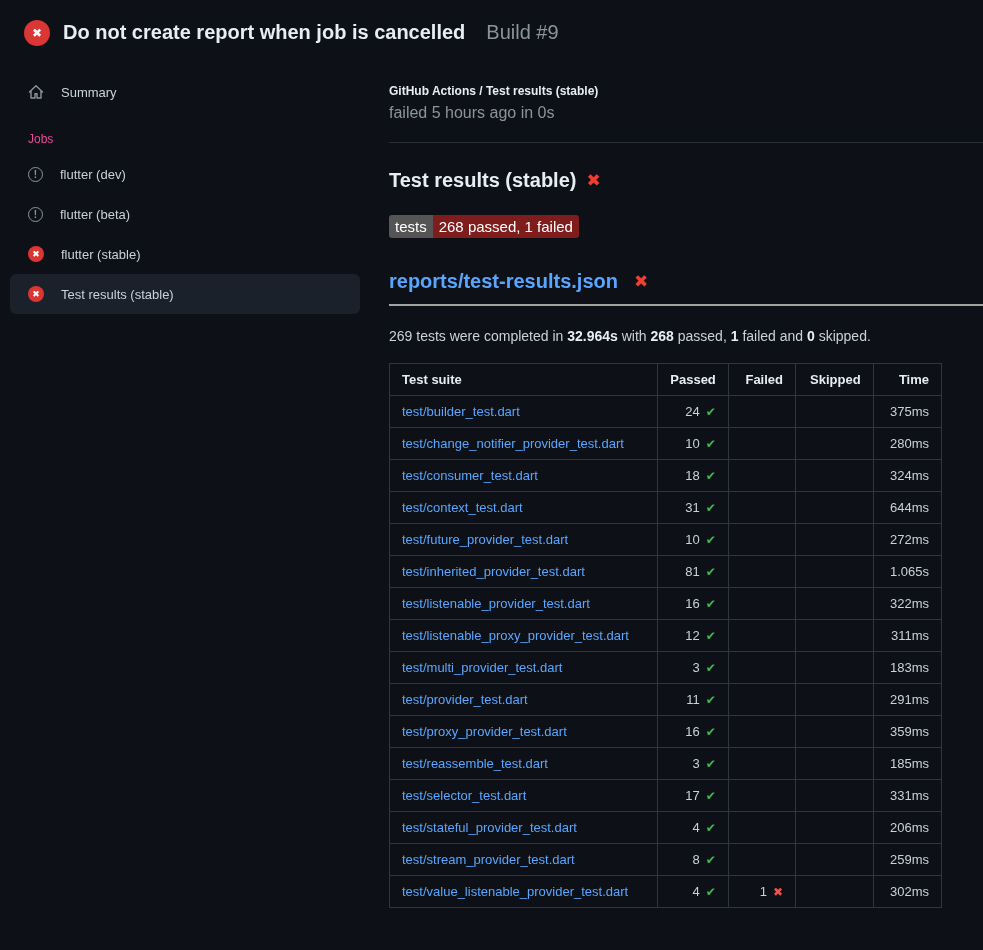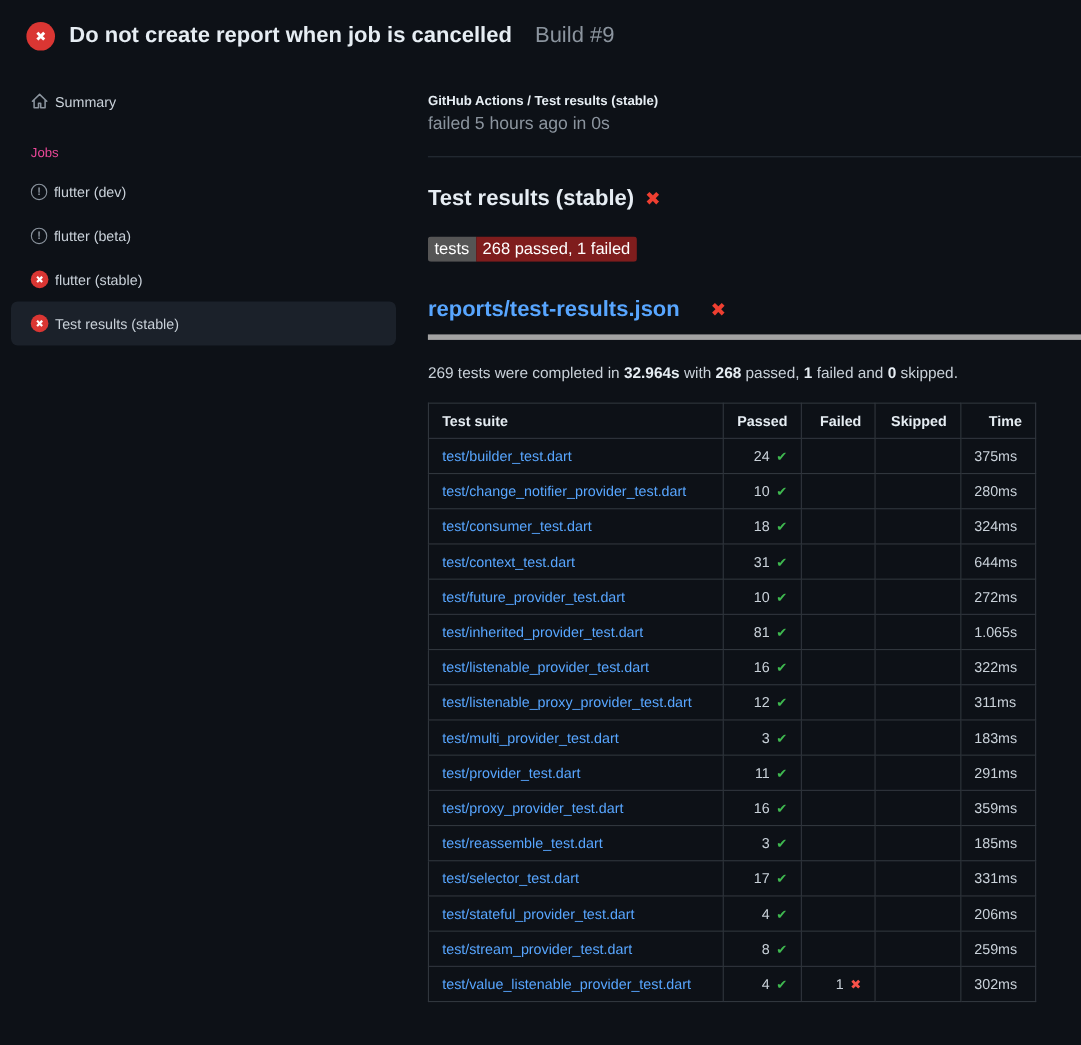--- a/index.html
+++ b/index.html
@@ -16,21 +16,21 @@
     display:flex; align-items:center; justify-content:center;
     font-size:12px; font-weight:bold; flex-shrink:0;
   }
   .run-title { font-size:20px; font-weight:700; color:#e6edf3; white-space:nowrap; }
   .build-no { font-size:20px; font-weight:400; color:#8b949e; margin-left:8px; }
 
   
   .layout { display:flex; align-items:flex-start; }
   aside { width:360px; flex-shrink:0; padding:16px 0 0 10px; }
   .side-item {
-    display:flex; align-items:center; gap:6px; height:40px;
+    display:flex; align-items:center; gap:17px; height:40px;
     padding:0 10px 0 18px; border-radius:6px; font-size:13px; color:#c9d1d9; cursor:pointer;
   }
   .side-item.selected { background:#1b212a; }
   .side-heading { color:#ec4899; font-size:12px; padding:20px 0 8px 18px; }
   .icon-neutral {
     width:15px; height:15px; border:1px solid #8b949e; border-radius:50%; color:#8b949e;
     display:flex; align-items:center; justify-content:center; font-size:10px; font-weight:bold; flex-shrink:0;
   }
   .icon-fail {
     width:16px; height:16px; background:#da3633; border-radius:50%; color:#fff;
@@ -43,34 +43,34 @@
   .breadcrumb { font-size:12px; font-weight:700; color:#e6edf3; }
   .meta { font-size:16px; color:#8b949e; margin-top:6px; }
   .divider { border:0; border-top:1px solid #272e37; margin:20px 0 0 0; }
   .section-title { display:flex; align-items:center; gap:10px; margin-top:26px;
                    font-size:20px; font-weight:700; color:#e6edf3; }
   .xmark { color:#ee3f31; font-weight:bold; font-size:17px; line-height:1; }
   .badge { display:inline-flex; margin-top:23px; font-size:15px; line-height:1;
            border-radius:3px; overflow:hidden; color:#fff; }
   .badge .lbl { background:#555555; padding:4px 6px; }
   .badge .val { background:#7f1d1d; padding:4px 6px; }
-  .report-title { display:flex; align-items:center; gap:28px; margin-top:32px;
-                  padding-bottom:11px; border-bottom:5px solid #a3a3a3; }
+  .report-title { display:flex; align-items:center; gap:16px; margin-top:32px;
+                  padding-bottom:11px; border-bottom:2px solid #a3a3a3; }
   .report-title a { color:#58a6ff; text-decoration:none; font-size:20px; font-weight:700; }
   .summary-line { font-size:14px; color:#c9d1d9; margin-top:22px; }
   .summary-line strong { color:#e6edf3; }
 
   
   table { margin-top:19px; border-collapse:collapse; width:553px; font-size:13px;padding-left:11px; }
   th, td { border:1px solid #30363d; padding:8px 12px; }
   th { color:#e6edf3; font-weight:700; text-align:right; }
   th.c-suite { text-align:left; }
   td.c-suite a { color:#58a6ff; text-decoration:none; }
   td.c-num { text-align:right; white-space:nowrap; }
-  td.c-time { text-align:left; color:#c9d1d9; }
+  td.c-time { text-align:right; color:#c9d1d9; }
   .ic { margin-left:6px; font-weight:bold; font-size:12px; }
   .ic.ok { color:#3fb950; }
   .ic.bad { color:#f85149; }
 </style>
 </head>
 <body>
 
 <header class="app-header">
   <span class="status-circle-lg">✖</span>
   <span class="run-title">Do not create report when job is cancelled</span>

